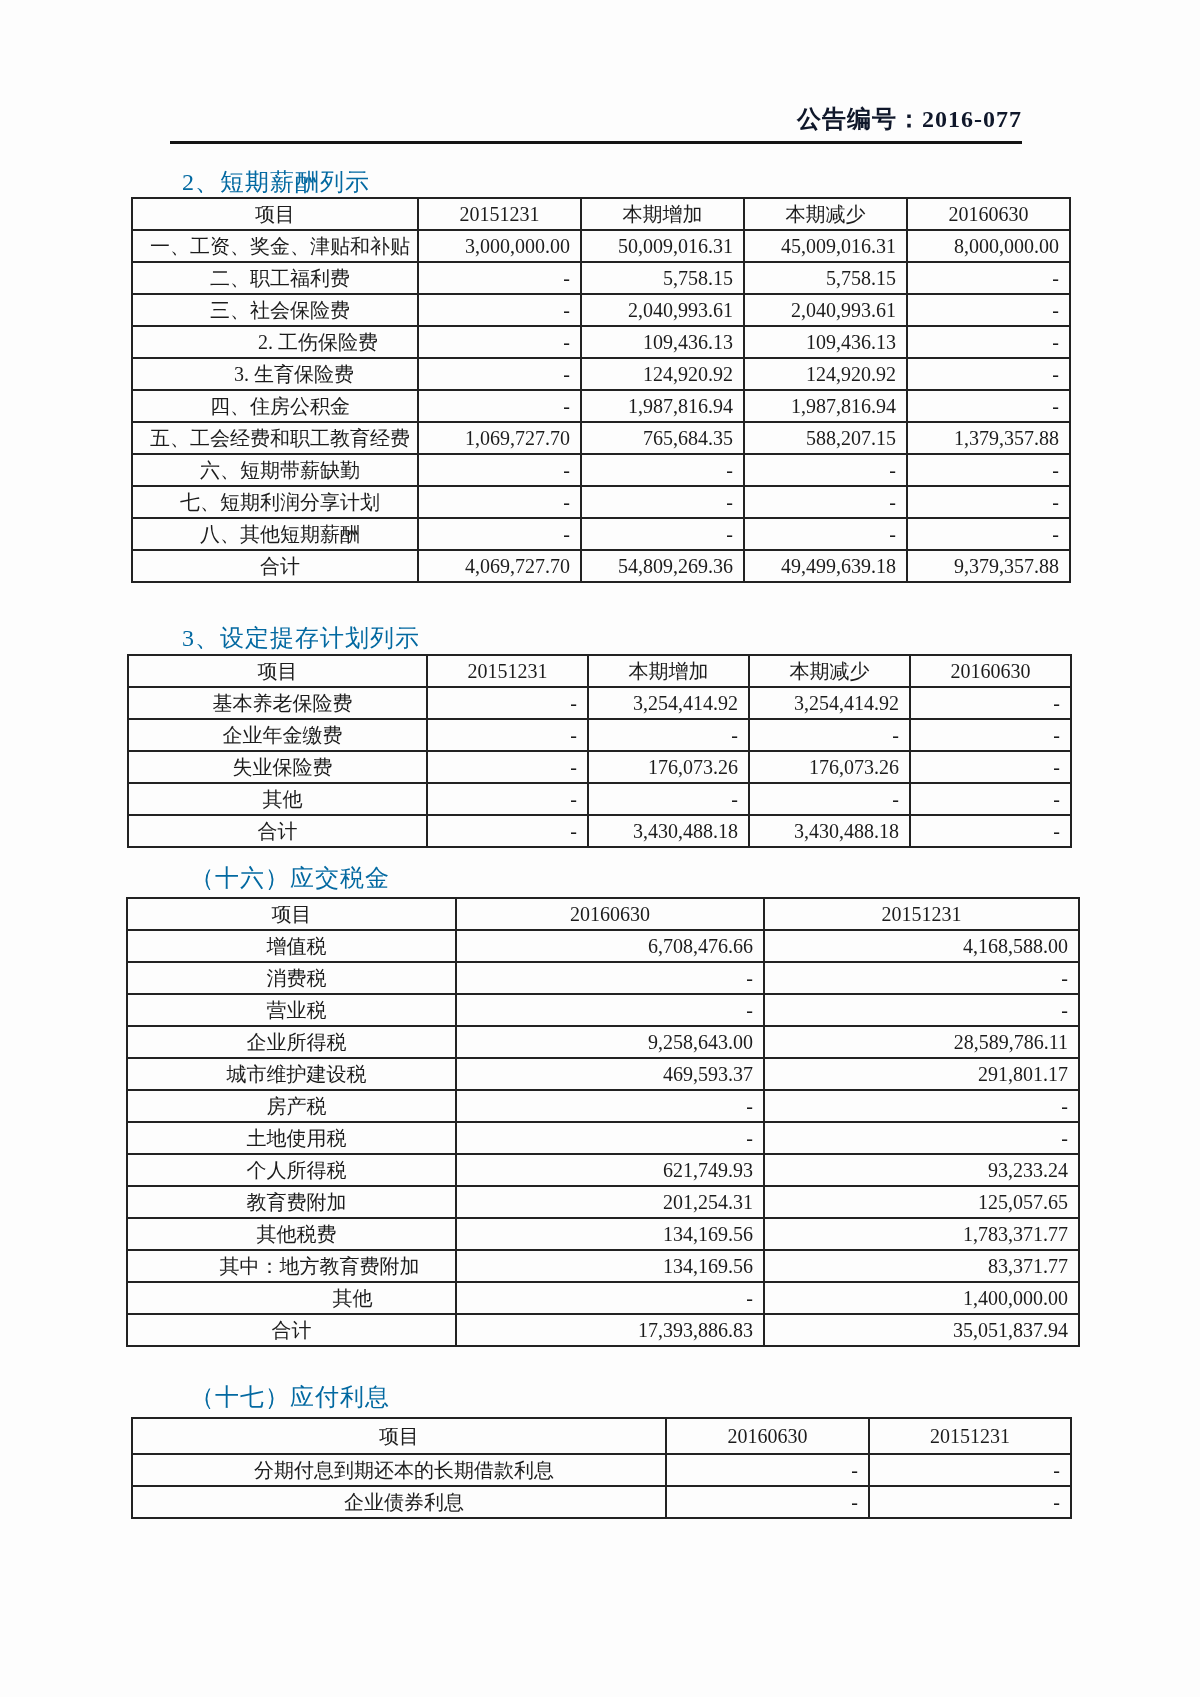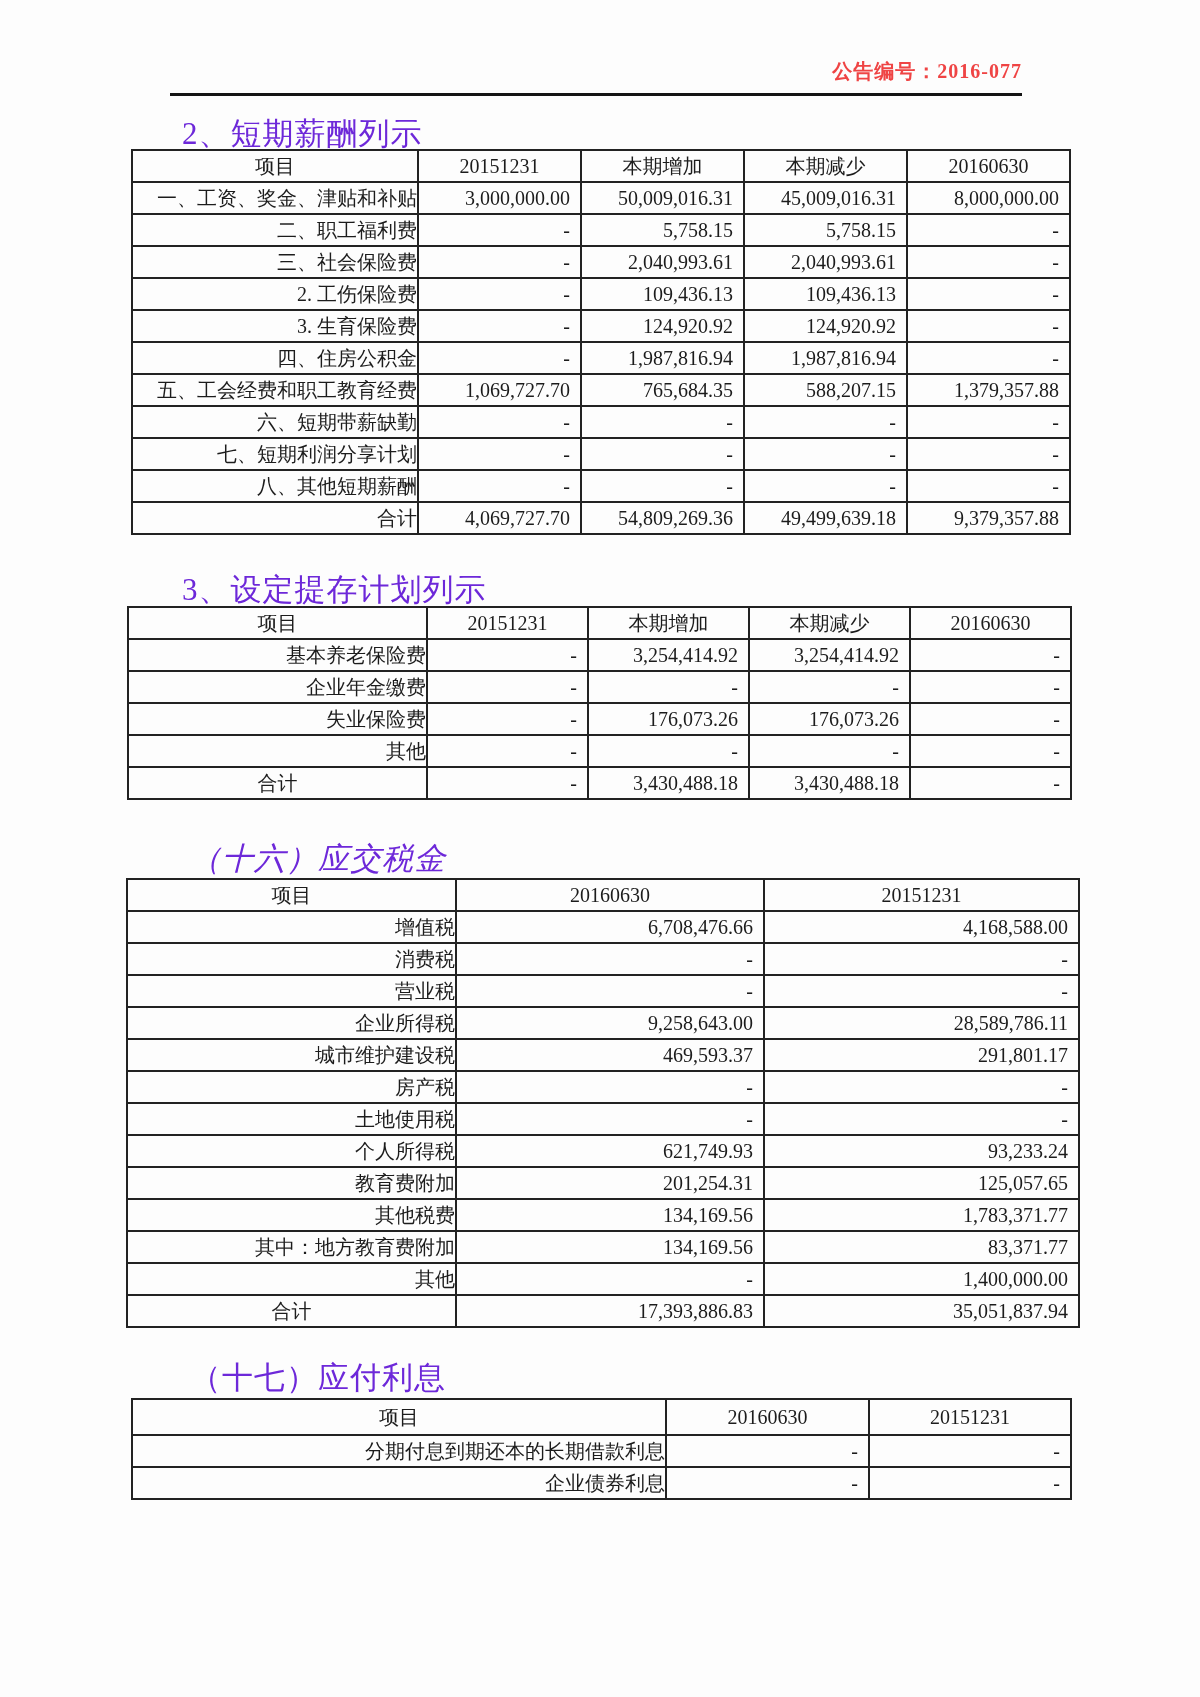--- a/index.html
+++ b/index.html
@@ -8,69 +8,69 @@
   .page {
     position: relative;
     width: 1200px;
     height: 1697px;
     margin: 0 auto;
     background: #fdfdfd;
     color: #1b1b1b;
     overflow: hidden;
   }
   .doc-header {
-    margin: 56px 178px 0 0;
+    margin: 104px 178px 0 0;
     text-align: right;
-    font-size: 20px;
+    font-size: 24px;
     font-weight: bold;
     line-height: 30px;
     letter-spacing: 1px;
-    color: #ef4444;
+    color: #0f172a;
   }
   .header-rule {
     margin: 7px 0 0 170px;
     width: 852px;
     height: 3px;
     background: #141414;
   }
   h2.sec-title {
-    font-size: 31px;
+    font-size: 24px;
     font-weight: normal;
     line-height: 26px;
-    color: #6d28d9;
+    color: #0369a1;
     letter-spacing: 1px;
   }
   table.fin {
     border-collapse: collapse;
     table-layout: fixed;
     font-size: 20px;
     color: #1c1c1c;
     font-family: Liberation Serif, serif;
   }
   table.fin th, table.fin td {
     border: 2px solid #222222;
     font-weight: normal;
     overflow: hidden;
     white-space: nowrap;
   }
   table.fin th { text-align: center; }
-  td.lbl { text-align: right; padding-left: 10px; }
+  td.lbl { text-align: center; padding-left: 10px; }
   td.lbl.center { text-align: center; padding-left: 0; }
   td.num { text-align: right; padding-right: 10px; }
 
   
   .sec1 h2 { margin: 25px 0 0 182px; }
   .sec1 table { margin: 2px 0 0 131px; }
   .sec1 th, .sec1 td { height: 30px; }
 
   .sec2 h2 { margin: 42px 0 0 182px; }
   .sec2 table { margin: 3px 0 0 127px; }
   .sec2 th, .sec2 td { height: 30px; }
 
-  .sec3 h2 { margin: 46px 0 0 190px; font-style: italic; }
+  .sec3 h2 { margin: 17px 0 0 190px; }
   .sec3 table { margin: 6px 0 0 126px; }
   .sec3 th, .sec3 td { height: 30px; }
 
   .sec4 h2 { margin: 37px 0 0 190px; }
   .sec4 table { margin: 7px 0 0 131px; }
   .sec4 th { height: 34px; }
   .sec4 td { height: 30px; }
 </style>
 </head>
 <body>

